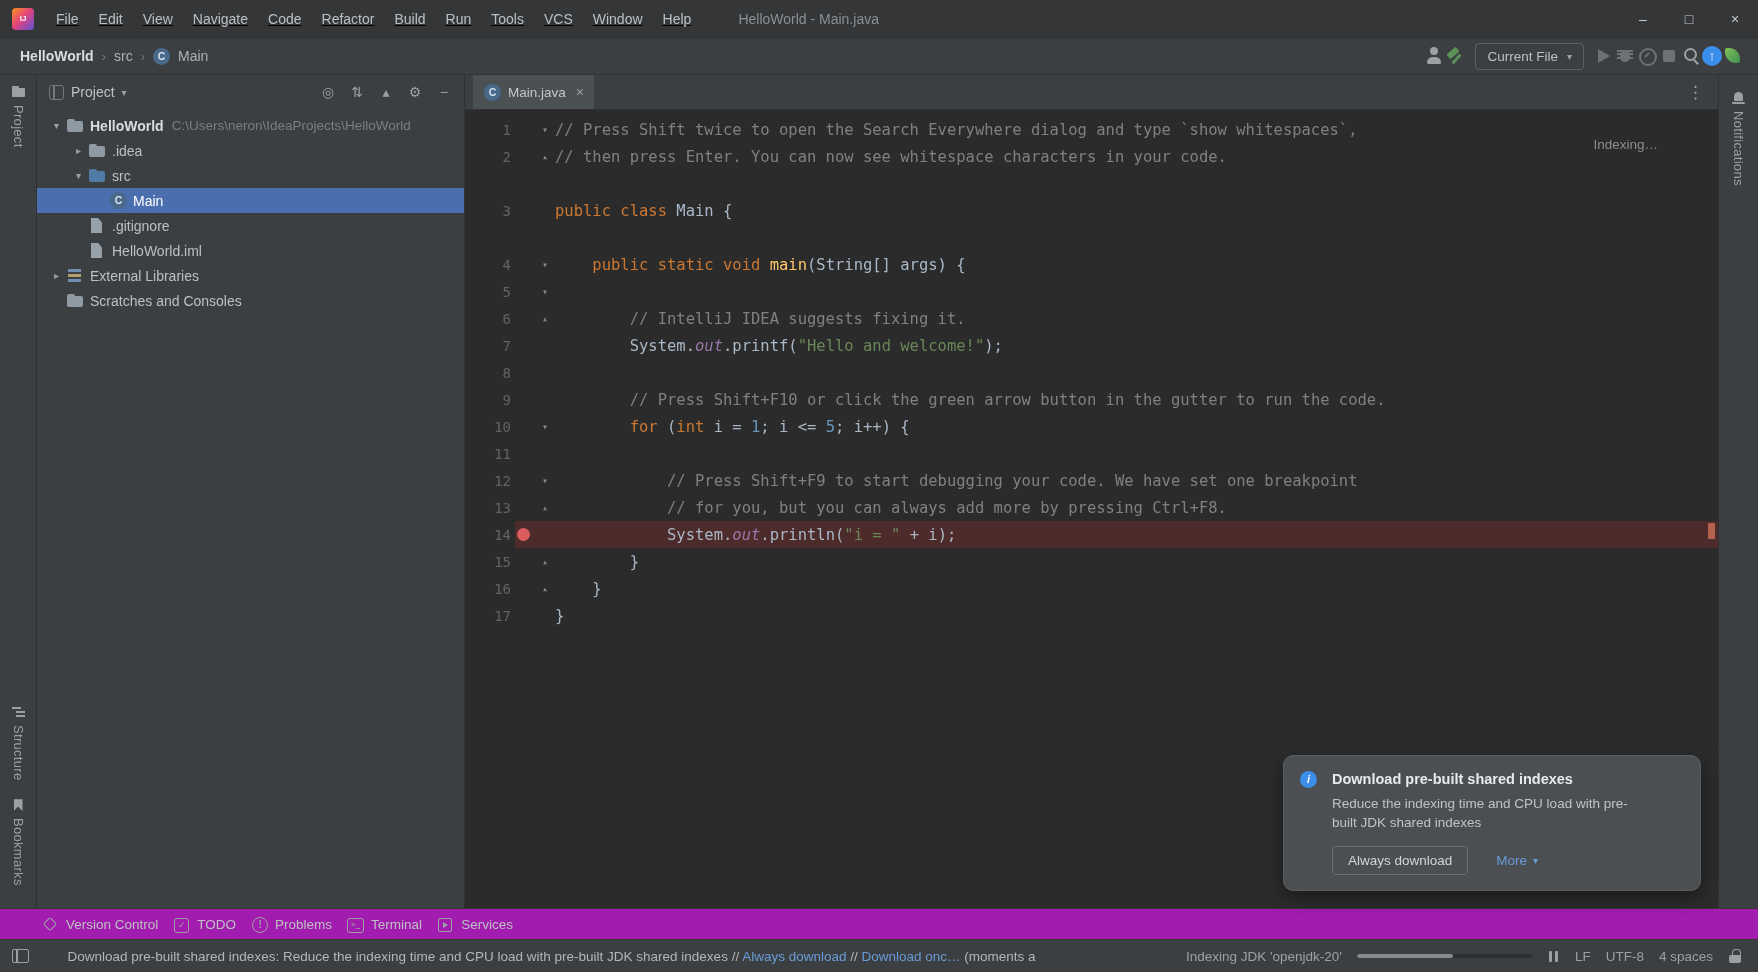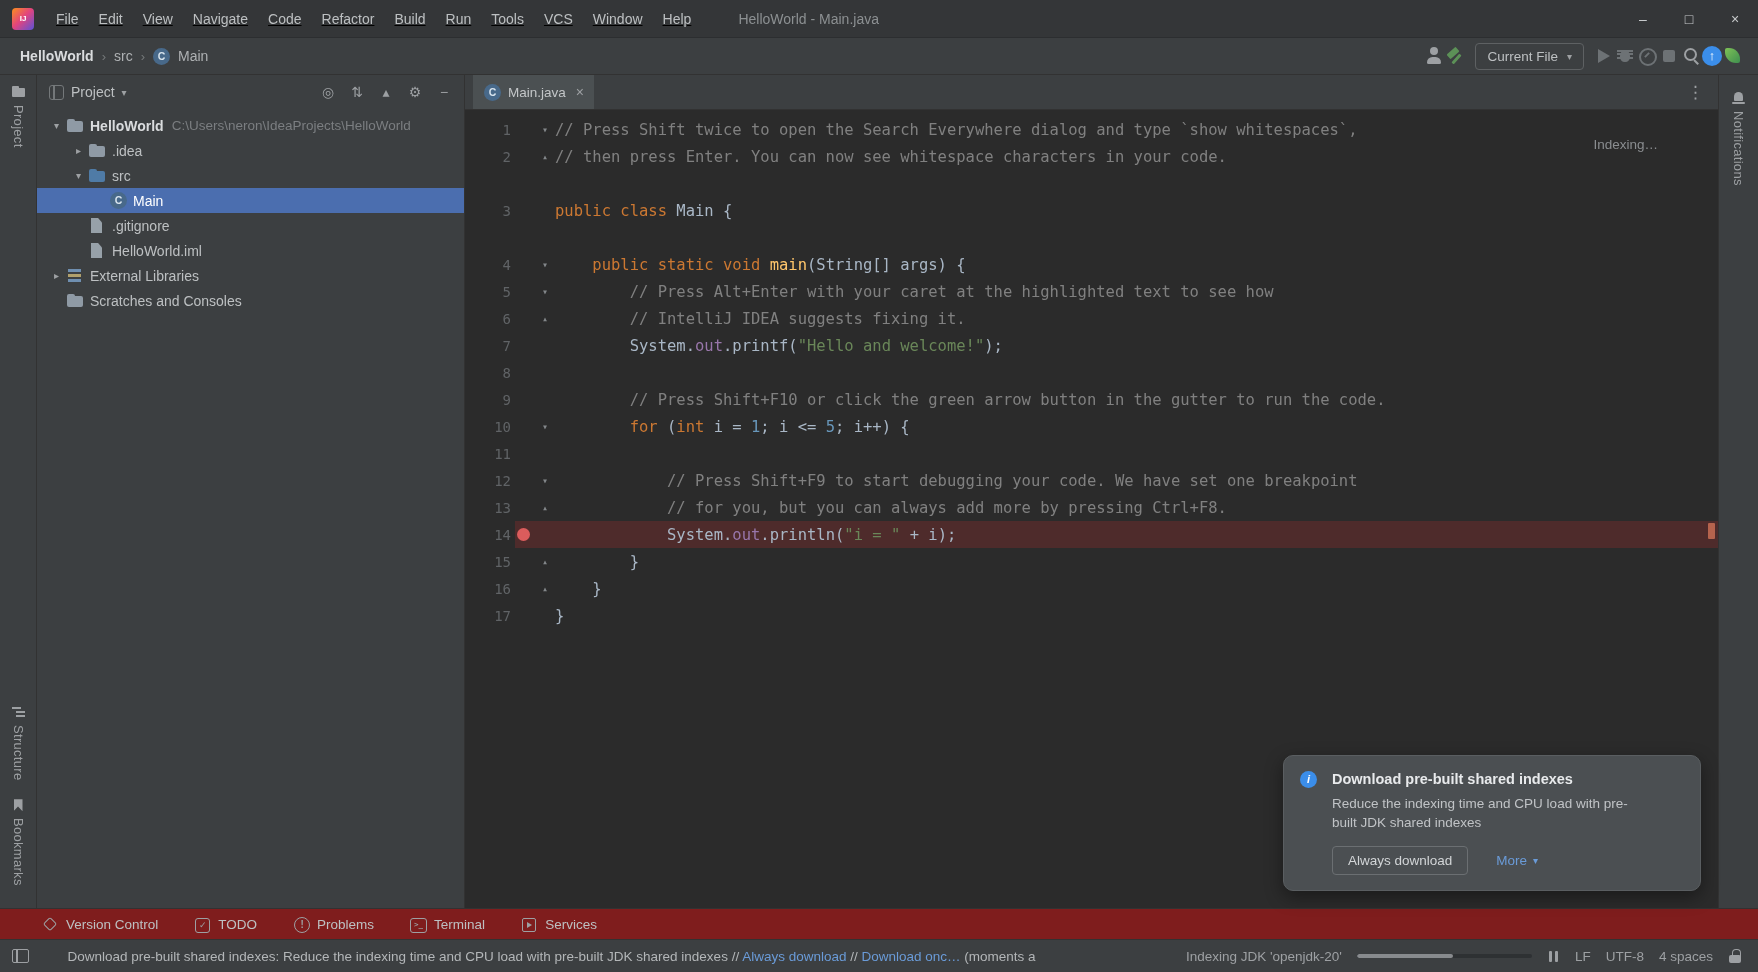--- a/index.html
+++ b/index.html
@@ -85,37 +85,37 @@
   .tabbar-more{margin-left:auto;align-self:center;margin-right:14px;color:#9da0a3;font-size:17px;}
   .code{flex:1;position:relative;font-family:"DejaVu Sans Mono","Liberation Mono",monospace;font-size:15.5px;padding-top:6px;overflow:hidden;}
   .code-row{height:27px;display:flex;align-items:center;}
   .ln{width:46px;flex:none;text-align:right;font-size:14px;color:#606366;}
   .bp-col{width:24px;flex:none;display:flex;align-items:center;justify-content:center;}
   .bp-dot{width:13px;height:13px;border-radius:50%;background:#db5c5c;}
   .fold-col{width:20px;flex:none;text-align:center;font-size:10px;color:#83878a;}
   .code-text{white-space:pre;color:#a9b7c6;}
   .bp-line{background:linear-gradient(to right,rgba(0,0,0,0) 50px,#4e2b2b 50px);}
   .tk-c{color:#808080;}.tk-k{color:#cc7832;}.tk-d{color:#a9b7c6;}.tk-m{color:#ffc66b;}
-  .tk-s{color:#6a8759;}.tk-num{color:#6897bb;}.tk-f{color:#9876aa;}
+  .tk-s{color:#6a8759;}.tk-num{color:#6897bb;}.tk-f{color:#9876aa;font-style:italic;}
   .indexing{position:absolute;top:27px;right:60px;font-family:"Liberation Sans",sans-serif;font-size:13.5px;color:#8a8d90;}
   .stripe-mark{position:absolute;right:3px;top:413px;width:7px;height:16px;background:#b5634d;border-radius:1px;}
   .scrollbar{position:absolute;right:0;top:0;bottom:0;width:13px;}
 
   
   .balloon{position:absolute;right:57px;bottom:17px;width:418px;background:#4b4f52;border:1px solid #5a5e61;border-radius:10px;padding:14px 18px 15px 16px;display:grid;grid-template-columns:24px 1fr;column-gap:8px;box-shadow:0 6px 18px rgba(0,0,0,.4);z-index:5;}
   .balloon-icon{width:17px;height:17px;border-radius:50%;background:#3b8eea;color:#fff;font-size:11px;font-weight:bold;line-height:17px;text-align:center;margin-top:1px;font-style:italic;}
   .balloon-title{grid-column:2;color:#e8eaec;font-size:14.5px;font-weight:bold;line-height:1.3;}
   .balloon-body{grid-column:2;color:#c0c3c6;font-size:13.5px;line-height:1.45;margin-top:5px;width:300px;}
   .balloon-actions{grid-column:2;display:flex;align-items:center;gap:28px;margin-top:13px;}
   .balloon-btn{border:1px solid #6b6f72;border-radius:4px;background:transparent;color:#d2d5d7;font-family:"Liberation Sans",sans-serif;font-size:13.5px;padding:6px 15px;}
   .balloon-more{color:#6a9bd8;font-size:13.5px;display:flex;align-items:center;gap:6px;}
   .balloon-more .chev{color:#6a9bd8;}
 
   
-  .toolbar-bottom{height:31px;flex:none;background:#7f1d1d;border-top:1px solid #323232;display:flex;align-items:center;gap:36px;padding:0 16px 0 42px;}
+  .toolbar-bottom{height:31px;flex:none;background:#a21caf;border-top:1px solid #323232;display:flex;align-items:center;gap:15px;padding:0 16px 0 42px;}
   .tw-btn{display:flex;align-items:center;gap:8px;font-size:13.5px;color:#bdc0c2;}
   .tw-ic{width:16px;height:15px;position:relative;flex:none;}
   .ic-vcs::before{content:"";position:absolute;left:3px;top:2px;width:8px;height:8px;border:1.5px solid #9da0a3;border-radius:2px;transform:rotate(45deg);}
   .ic-todo::before{content:"✓";position:absolute;left:1px;top:1px;width:13px;height:13px;border:1.5px solid #9da0a3;border-radius:3px;font-size:9px;line-height:12px;text-align:center;color:#9da0a3;}
   .ic-problems::before{content:"!";position:absolute;left:1px;top:0;width:14px;height:14px;border:1.5px solid #9da0a3;border-radius:50%;font-size:10px;font-weight:bold;line-height:13px;text-align:center;color:#9da0a3;}
   .ic-terminal::before{content:">_";position:absolute;left:0;top:1px;width:15px;height:13px;border:1.5px solid #9da0a3;border-radius:3px;font-family:"DejaVu Sans Mono",monospace;font-size:7.5px;font-weight:bold;line-height:12px;text-align:center;color:#9da0a3;}
   .ic-services::before{content:"";position:absolute;left:1px;top:1px;width:12px;height:12px;border:1.5px solid #9da0a3;border-radius:2px;}
   .ic-services::after{content:"";position:absolute;left:6px;top:5px;border-left:5px solid #9da0a3;border-top:3px solid transparent;border-bottom:3px solid transparent;}
 
   
@@ -313,21 +313,21 @@
           <div class="code-row">
             <span class="ln">4</span>
             <span class="bp-col"></span>
             <span class="fold-col">▾</span>
             <span class="code-text"><span class="tk-d">    </span><span class="tk-k">public static void </span><span class="tk-m">main</span><span class="tk-d">(String[] args) {</span></span>
           </div>
           <div class="code-row">
             <span class="ln">5</span>
             <span class="bp-col"></span>
             <span class="fold-col">▾</span>
-            <span class="code-text"><span class="tk-d">        </span><span class="tk-c">// Press Alt+Enter with your caret at the highlighted text to see how</span></span>
+            <span class="code-text"><span class="tk-d">        </span></span>
           </div>
           <div class="code-row">
             <span class="ln">6</span>
             <span class="bp-col"></span>
             <span class="fold-col">▴</span>
             <span class="code-text"><span class="tk-d">        </span><span class="tk-c">// IntelliJ IDEA suggests fixing it.</span></span>
           </div>
           <div class="code-row">
             <span class="ln">7</span>
             <span class="bp-col"></span>

